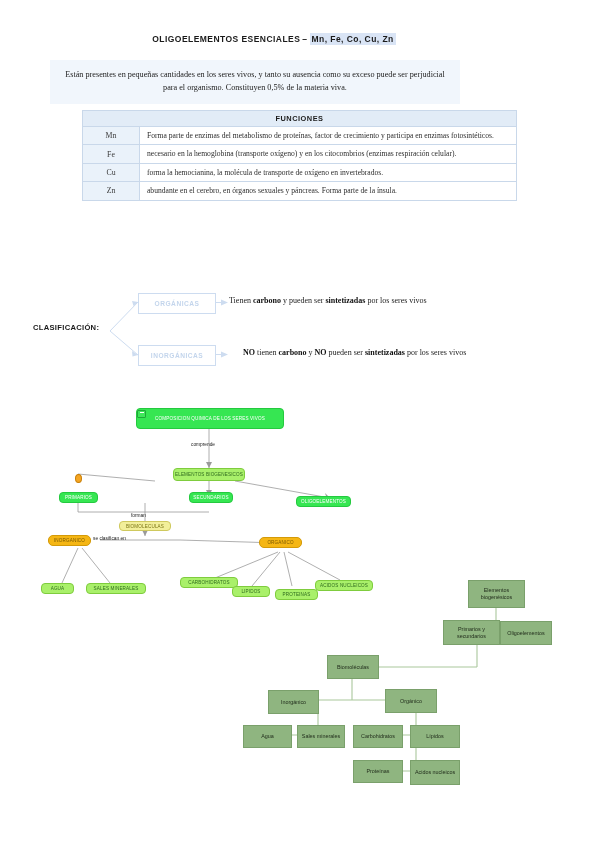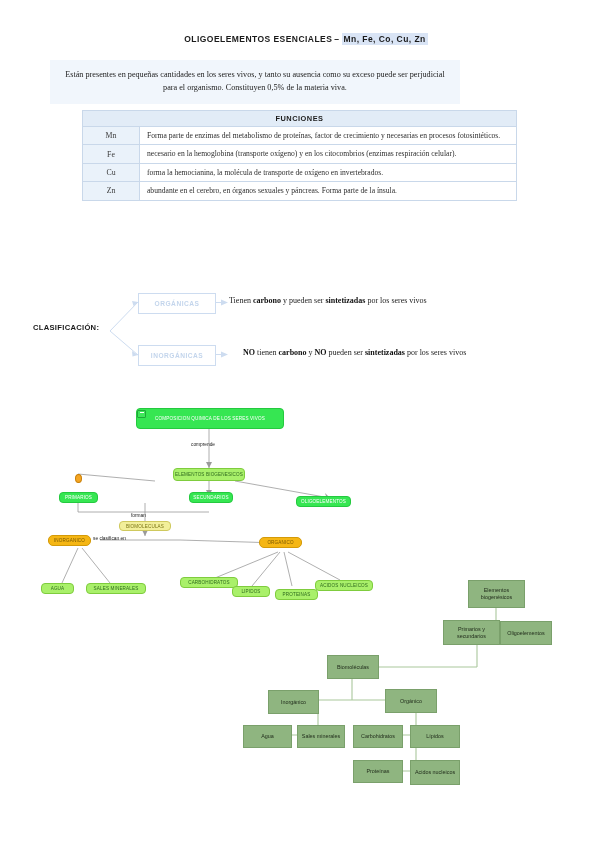--- a/index.html
+++ b/index.html
@@ -6,21 +6,21 @@
   body{
     width:599px;height:848px;position:relative;overflow:hidden;
     font-family:"Liberation Serif", serif;color:#2b2b2b;
   }
   .page{position:absolute;inset:0;}
 
   
   .title-row{
     position:absolute;left:0;top:34px;width:548px;text-align:center;
     font-family:"Liberation Sans", sans-serif;
-    font-size:8.5px;font-weight:bold;letter-spacing:.45px;color:#1a1a1a;padding-left:32px;
+    font-size:8.5px;font-weight:bold;letter-spacing:.45px;color:#1a1a1a;
   }
   .title-row .t-main{display:inline;}
   .title-row .t-dash{display:inline;padding:0 2px;}
   .title-row .t-hl{display:inline;background:#d9e4f5;padding:1px 2px;}
 
   
   .intro{
     position:absolute;left:50px;top:60px;width:410px;
     background:#f1f6fc;
     padding:9px 14px 10px 14px;box-sizing:border-box;
@@ -130,21 +130,21 @@
 
   <div class="intro">Están presentes en pequeñas cantidades en los seres vivos, y tanto su ausencia como su exceso puede ser perjudicial para el organismo. Constituyen 0,5% de la materia viva.</div>
 
   <table class="tbl">
     <tbody id="tbl-body">
       <tr>
         <td class="hdr" colspan="2">FUNCIONES</td>
       </tr>
     <tr>
           <td class="sym">Mn</td>
-          <td class="desc">Forma parte de enzimas del metabolismo de proteínas, factor de crecimiento y necesarias en procesos fotosintéticos.</td>
+          <td class="desc">Forma parte de enzimas del metabolismo de proteínas, factor de crecimiento y participa en enzimas fotosintéticos.</td>
         </tr>
         <tr>
           <td class="sym">Fe</td>
           <td class="desc">necesario en la hemoglobina (transporte oxígeno) y en los citocombrios (enzimas respiración celular).</td>
         </tr>
         <tr>
           <td class="sym">Cu</td>
           <td class="desc">forma la hemocianina, la molécula de transporte de oxígeno en invertebrados.</td>
         </tr>
         <tr>

